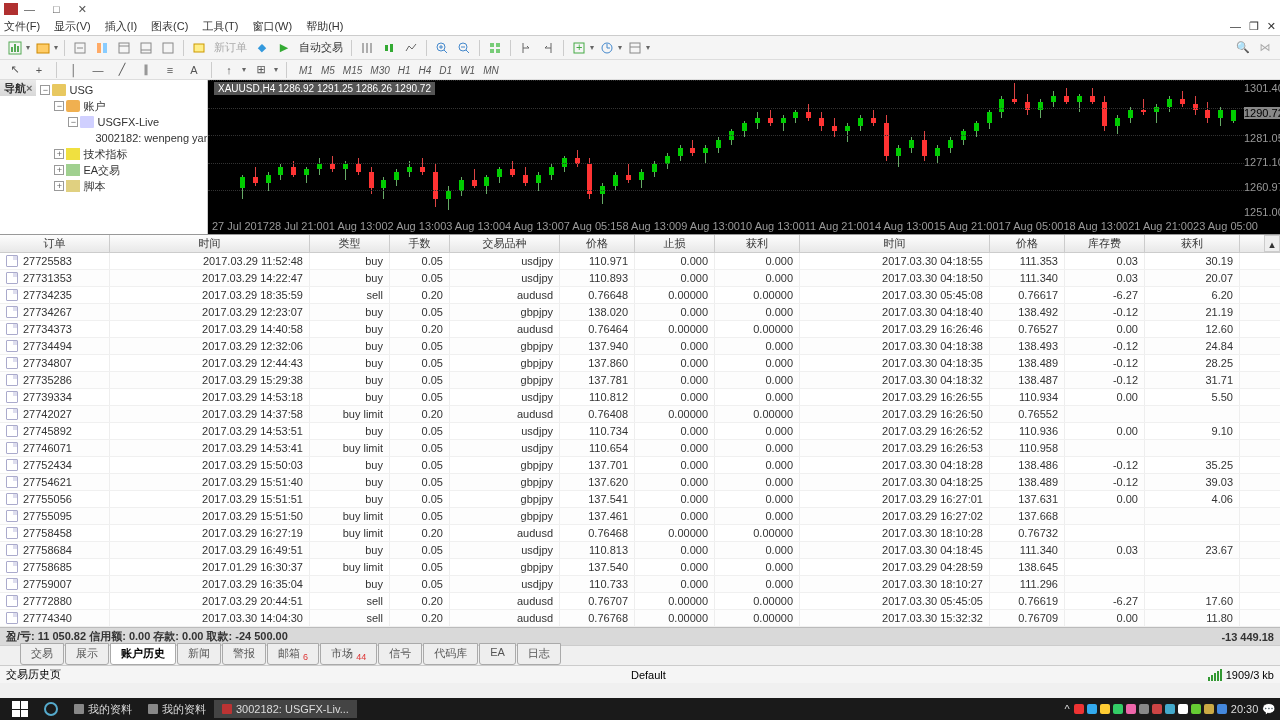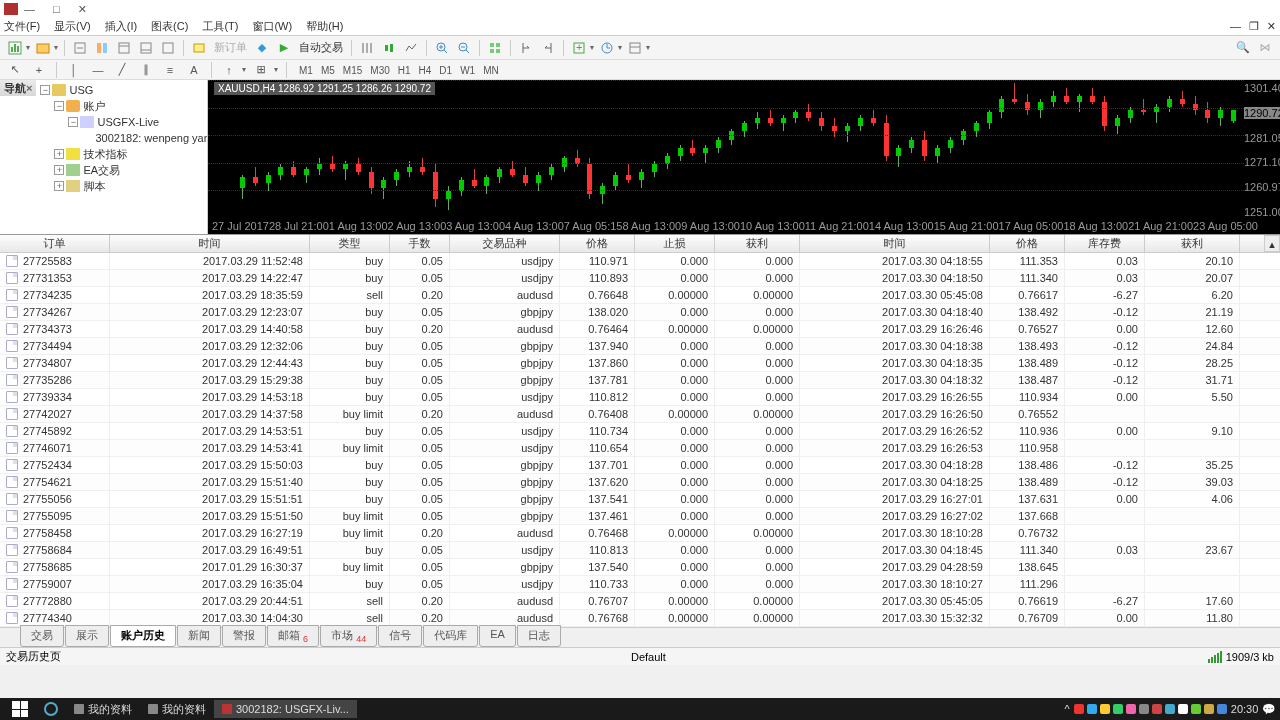--- a/index.html
+++ b/index.html
@@ -13,21 +13,21 @@
 .menubar { height: 18px; background: #fff; display: flex; align-items: center; padding: 0 4px; gap: 14px; border-bottom: 1px solid #ccc; }
 .menubar span { color: #333; }
 .mdi-controls { margin-left: auto; display: flex; gap: 8px; color: #888; font-size: 10px; }
 
 .toolbar1 { height: 24px; background: #f5f5f5; display: flex; align-items: center; padding: 0 6px; gap: 4px; border-bottom: 1px solid #ddd; }
 .toolbar2 { height: 20px; background: #f5f5f5; display: flex; align-items: center; padding: 0 6px; gap: 6px; border-bottom: 1px solid #ddd; }
 .tb-btn { width: 18px; height: 18px; display: flex; align-items: center; justify-content: center; color: #555; border-radius: 2px; }
 .tb-sep { width: 1px; height: 16px; background: #ccc; margin: 0 2px; }
 .tb-text { color: #333; margin: 0 2px; white-space: nowrap; }
 .tb-drop { font-size: 8px; color: #666; margin-left: -2px; }
-.tf-btn { padding: 0 4px; color: #555; font-size: 10px; }
+.tf-btn { padding: 0 4px; color: #555; font-size: 10px; font-style: italic; }
 
 .work { display: flex; height: 154px; position: relative; }
 .nav { width: 208px; background: #fff; border-right: 1px solid #ccc; display: flex; flex-direction: row; }
 .nav-title { background: linear-gradient(#eaeaea,#d8d8d8); height: 16px; display: flex; align-items: center; padding: 0 4px; font-weight: bold; color: #333; }
 .nav-title .x { margin-left: auto; color: #666; }
 .tree { flex: 1; padding: 2px 0; overflow: hidden; }
 .tree-row { display: flex; align-items: center; height: 16px; padding-left: 4px; color: #333; white-space: nowrap; }
 .tw { width: 12px; text-align: center; color: #666; font-size: 9px; border: 1px solid #999; line-height: 8px; height: 10px; width: 10px; margin-right: 2px; }
 .ticon { width: 14px; height: 12px; margin-right: 3px; display: inline-block; }
 .ic-folder { background: #e8c860; border-radius: 1px; }
@@ -706,21 +706,21 @@
   <div class="c-time1">2017.03.29 11:52:48</div>
         <div class="c-type">buy</div>
         <div class="c-lots">0.05</div>
   <div class="c-sym">usdjpy</div>
         <div class="c-price1">110.971</div>
         <div class="c-sl">0.000</div>
   <div class="c-tp">0.000</div>
         <div class="c-time2">2017.03.30 04:18:55</div>
         <div class="c-price2">111.353</div>
   <div class="c-swap">0.03</div>
-        <div class="c-profit">20.10</div>
+        <div class="c-profit">30.19</div>
       </div>
       <div class="ord-row">
         <div class="c-id" style="justify-content:flex-start"><span class="doc-icon"></span>27731353</div>
   <div class="c-time1">2017.03.29 14:22:47</div>
         <div class="c-type">buy</div>
         <div class="c-lots">0.05</div>
   <div class="c-sym">usdjpy</div>
         <div class="c-price1">110.893</div>
         <div class="c-sl">0.000</div>
   <div class="c-tp">0.000</div>
@@ -1003,20 +1003,24 @@
   <div class="c-sym">audusd</div>
         <div class="c-price1">0.76768</div>
         <div class="c-sl">0.00000</div>
   <div class="c-tp">0.00000</div>
         <div class="c-time2">2017.03.30 15:32:32</div>
         <div class="c-price2">0.76709</div>
   <div class="c-swap">0.00</div>
         <div class="c-profit">11.80</div>
       </div>
     </div>
+  <div class="ord-summary">
+    <span>盈/亏: 11 050.82  信用额: 0.00  存款: 0.00  取款: -24 500.00</span>
+    <span class="right">-13 449.18</span>
+  </div>
 </div>
 
 <div class="bottom-tabs">
   <div id="btabs" style="display:flex">
       <div class="btab">交易</div>
       <div class="btab">展示</div>
       <div class="btab active">账户历史</div>
       <div class="btab">新闻</div>
       <div class="btab">警报</div>
       <div class="btab">邮箱 <span class="badge">6</span></div>

